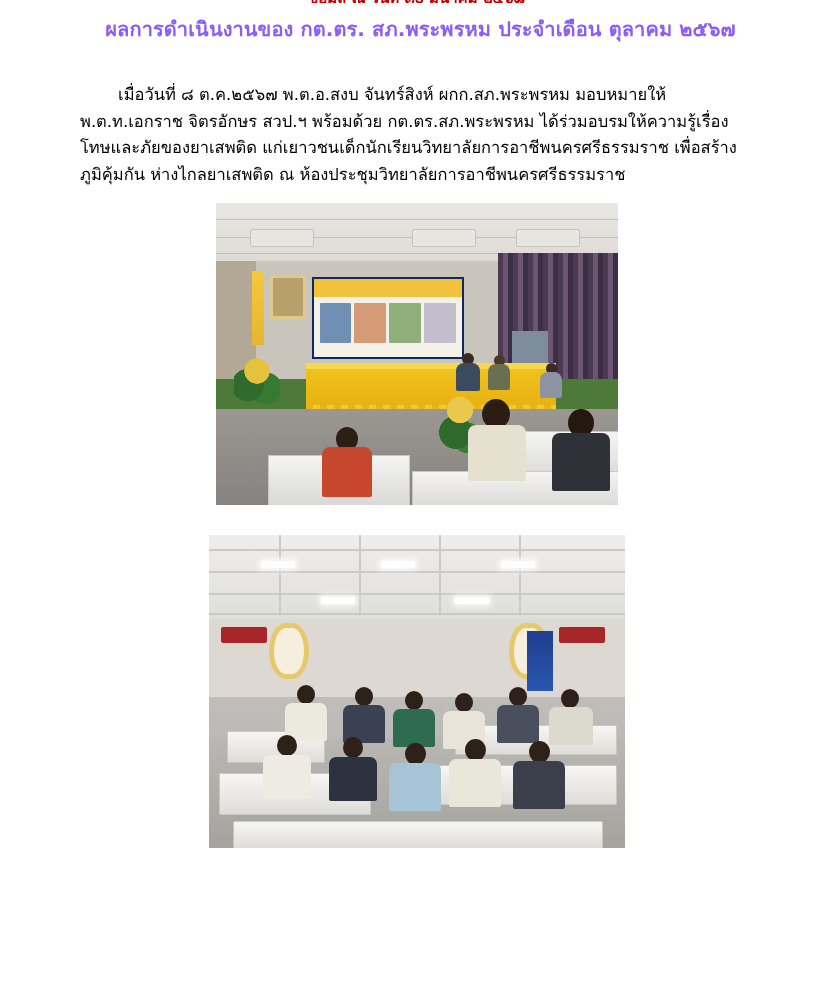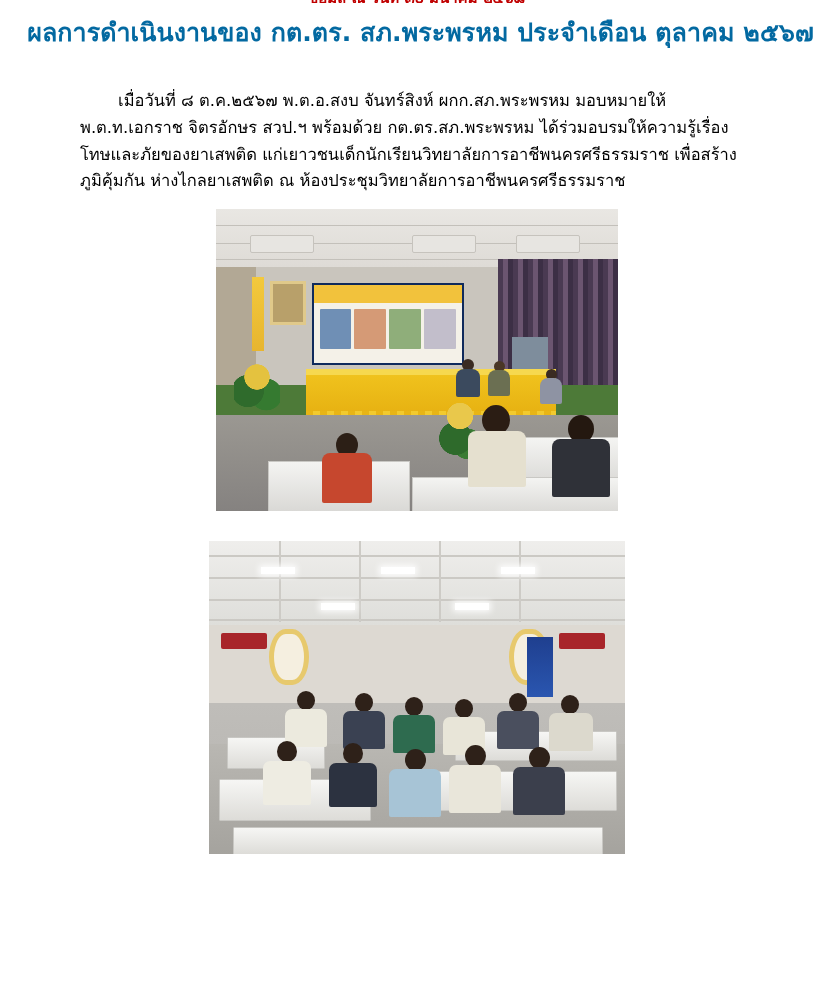--- a/index.html
+++ b/index.html
@@ -32,23 +32,23 @@
     height: 9px;
     line-height: 9px;
     overflow: hidden;
     margin: 0;
     padding: 0;
     position: relative;
     top: -6px;
   }
   .doc-title {
     text-align: center;
-    font-size: 25px;
+    font-size: 20px;
     font-weight: bold;
-    color: #0369a1;
+    color: #8b5cf6;
     margin: 8px 0 0 8px;
     line-height: 1.25;
     letter-spacing: 0.1px;
   }
   .body-text {
     margin: 40px 80px 0 80px;
     font-size: 16.5px;
     line-height: 1.62;
     text-align: left;
     text-indent: 38px;

